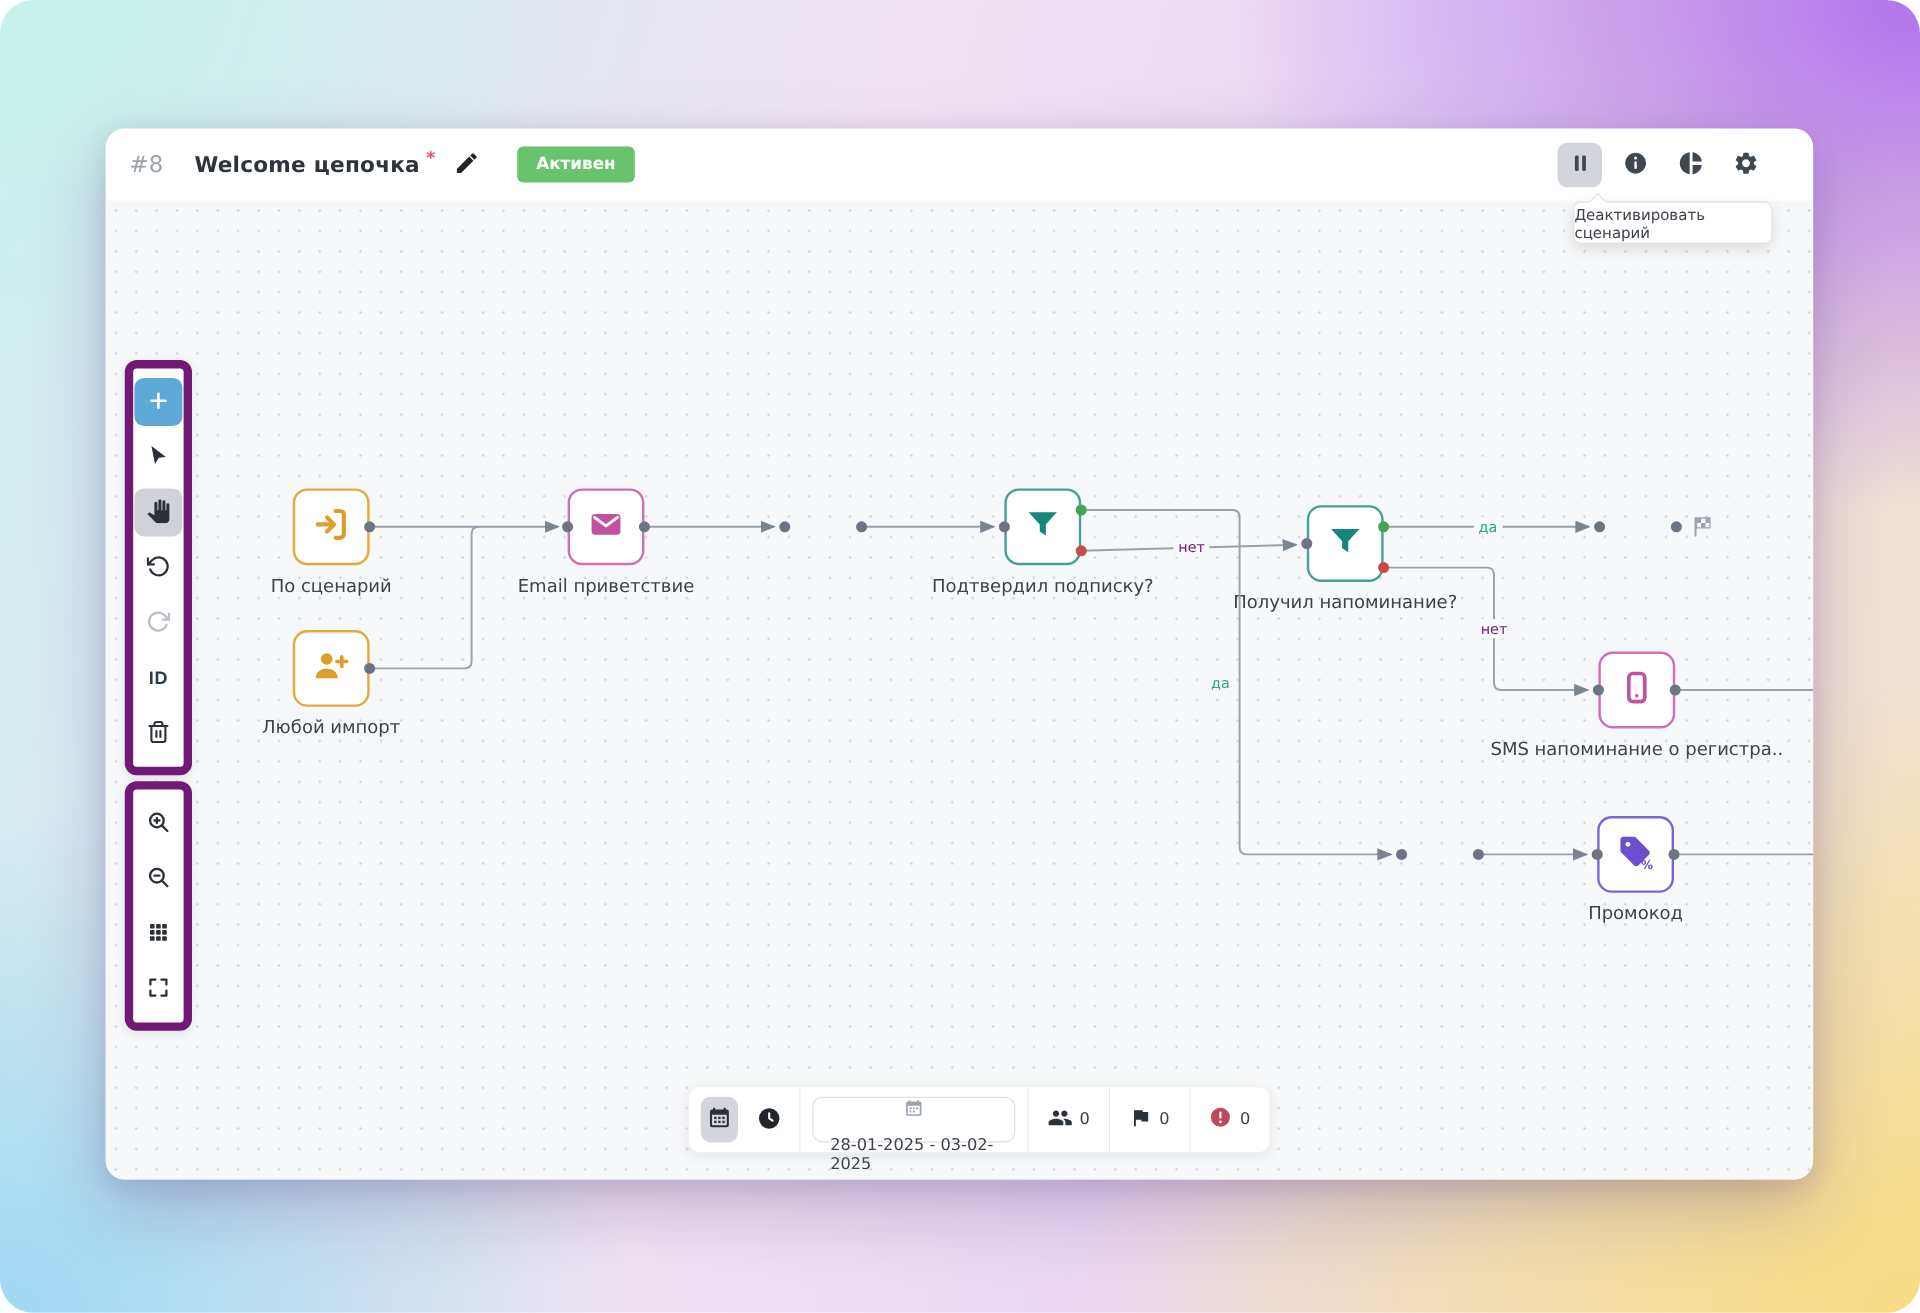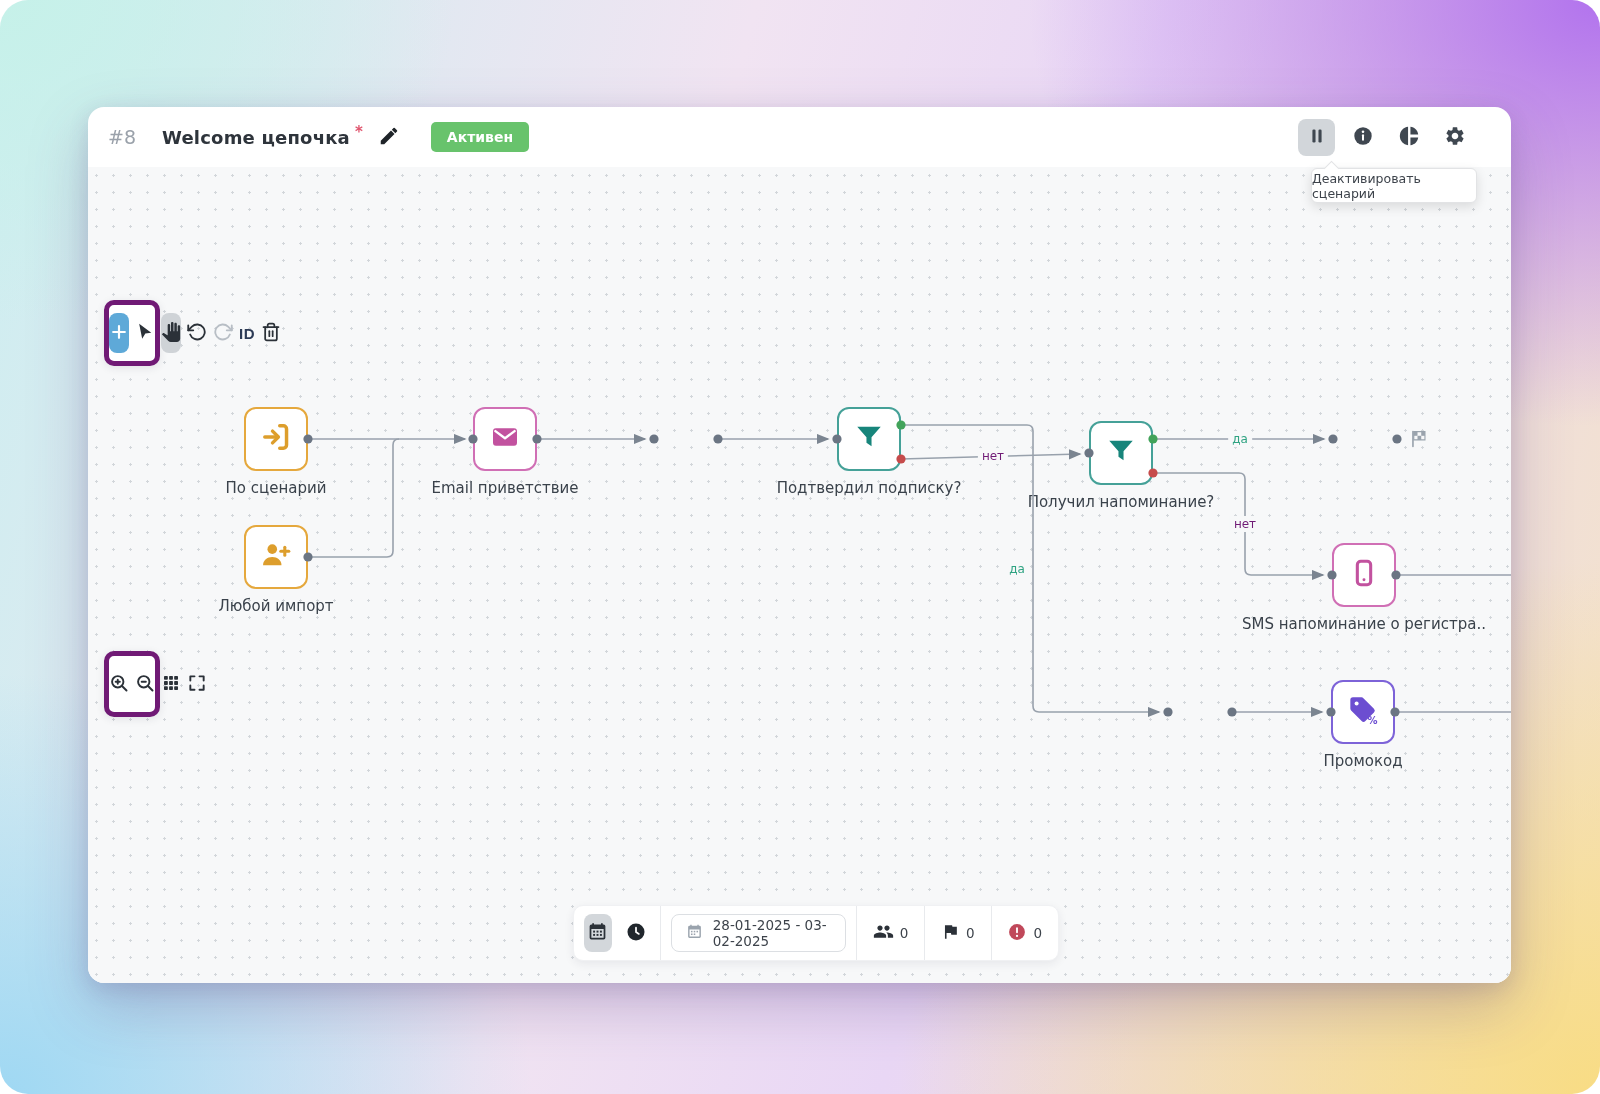--- a/index.html
+++ b/index.html
@@ -46,35 +46,35 @@
   .n-yellow .node-box{border-color:#e5a83d;}
   .n-pink .node-box{border-color:#d06fb5;}
   .n-teal .node-box{border-color:#45a198;}
   .n-purple .node-box{border-color:#7d63d8;}
   .edge-label{position:absolute;z-index:4;font-size:12px;font-weight:500;
     background:#f7f8f9;padding:1px 4px;transform:translate(-50%,-50%);}
   .lbl-yes{color:#2fa382;}
   .lbl-no{color:#701a75;}
   .goal-flag{position:absolute;z-index:2;}
   
-  .tool-panel{position:absolute;left:16px;width:56px;background:#fff;border:5px solid #701a75;
-    border-radius:10px;box-shadow:0 2px 8px rgba(40,40,60,.10);display:flex;flex-direction:row;
+  .tool-panel{position:absolute;left:16px;width:56px;background:#fff;border:7px solid #701a75;
+    border-radius:10px;box-shadow:0 2px 8px rgba(40,40,60,.10);display:flex;flex-direction:column;
     align-items:center;padding:8px 0;gap:6px;z-index:5;box-sizing:border-box;}
   .tool-btn{width:40px;height:40px;border:none;background:transparent;border-radius:8px;
     display:flex;align-items:center;justify-content:center;cursor:pointer;padding:0;}
   .tool-btn.primary{background:#5ea9d8;}
   .tool-btn.selected{background:#cfd3d7;}
   .tool-id{font-size:15px;font-weight:800;color:#2c3a55;letter-spacing:.5px;}
   
   .bottom-bar{position:absolute;left:485px;top:798px;width:486px;height:56px;background:#fff;
     border-radius:10px;border:1px solid #f0f1f3;box-shadow:0 3px 10px rgba(40,40,60,.08);
     display:flex;align-items:center;padding:0 10px;gap:10px;z-index:5;box-sizing:border-box;}
   .vdiv{width:1px;align-self:stretch;background:#e8eaed;}
   .date-box{height:36px;border:1px solid #dcdfe3;border-radius:8px;display:flex;align-items:center;
-    gap:10px;padding:0 14px;font-size:13.5px;color:#3d434b;cursor:pointer;background:#fff;}
+    gap:10px;padding:0 14px;font-size:13.5px;color:#3d434b;cursor:pointer;background:#fff;flex-direction:column;}
   .count-item{display:flex;align-items:center;gap:6px;font-size:13.5px;color:#3d434b;padding:0 6px;}
   .bar-btn{width:38px;height:38px;border:none;background:transparent;border-radius:8px;display:flex;
     align-items:center;justify-content:center;cursor:pointer;padding:0;}
   .bar-btn.selected{background:#d3d7db;}
 </style>
 </head>
 <body>
 
 <div class="page">
   <div class="window">

